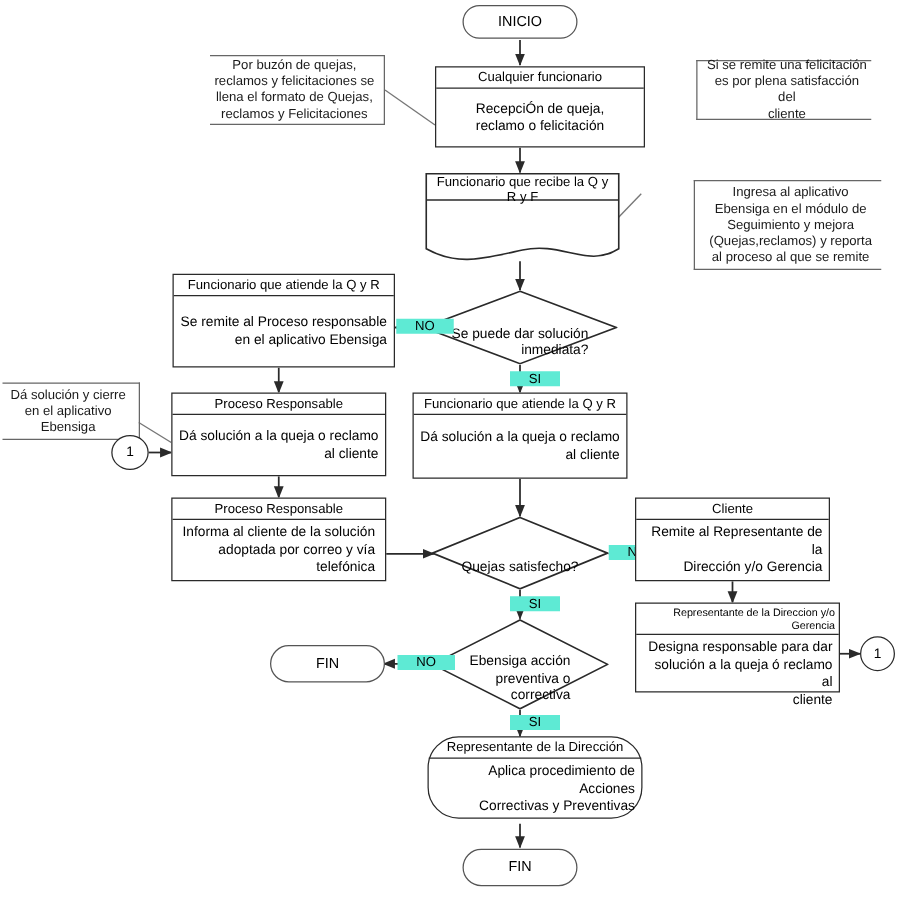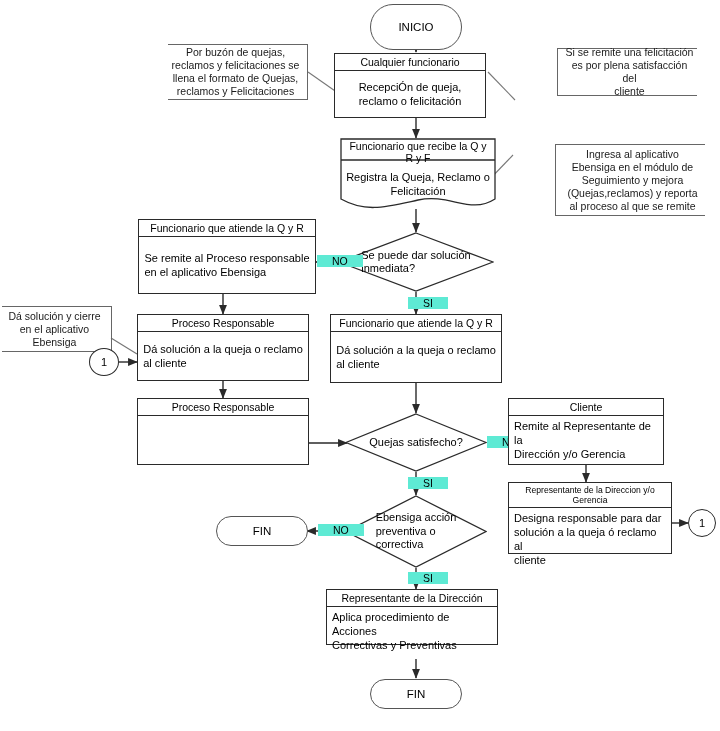--- a/index.html
+++ b/index.html
@@ -33,21 +33,21 @@
     font-size:10.5px;
     line-height:12px;
     padding:2px 3px;
     white-space:pre-line;
   }
   .pbox .bd{
     flex:1;
     display:flex;
     align-items:center;
     justify-content:center;
-    text-align:left;
+    text-align:right;
     font-size:11px;
     line-height:14px;
     padding:3px 5px;
     white-space:pre-line;
   }
 
   
   .docbox{position:absolute;}
   .docbox .doctext{
     position:absolute;left:0;top:0;width:100%;
@@ -67,23 +67,23 @@
     border:1.3px solid #555;
     border-radius:26px;
     background:#fff;
     display:flex;align-items:center;justify-content:center;
     font-size:11.5px;
   }
 
   
   .dia{position:absolute;}
   .dia .dtext{
-    position:absolute;left:0;top:0;width:100%;height:100%;
+    position:absolute;left:0;top:12px;width:100%;height:100%;
     display:flex;align-items:center;justify-content:center;
-    text-align:left;font-size:11px;line-height:13.5px;
+    text-align:right;font-size:11px;line-height:13.5px;
     white-space:pre-line;
   }
 
   
   .conn{
     border:1.2px solid #2a2a2a;
     border-radius:50%;
     background:#fff;
     display:flex;align-items:center;justify-content:center;
     font-size:11px;
@@ -176,53 +176,51 @@
     </g>
 
     <g stroke="#777" stroke-width="1.1" fill="none">
       <line x1="308" y1="72" x2="348" y2="100"></line>
       <line x1="515" y1="100" x2="488" y2="72"></line>
       <line x1="513" y1="155" x2="487" y2="182"></line>
       <line x1="111" y1="338" x2="137" y2="354"></line>
     </g>
   </svg>
 
-  <div class="node term" style="left:370px;top:4px;width:92px;height:46px;">
+  <div class="node term" style="left:370px;top:4px;width:92px;height:27px;">
     <span>INICIO</span>
   </div>
 
   <div class="note br-right" style="left:168px;top:44px;width:140px;height:56px;">
     <span>Por buzón de quejas,
 reclamos y felicitaciones se
 llena el formato de Quejas,
 reclamos y Felicitaciones</span>
   </div>
 
   <div class="note br-left" style="left:513px;top:48px;width:140px;height:48px;">
     <span>Si se remite una felicitación
 es por plena satisfacción del
 cliente</span>
   </div>
 
-  <div class="node pbox" style="left:334px;top:53px;width:152px;height:65px;">
+  <div class="node pbox" style="left:348px;top:53px;width:168px;height:65px;">
     <div class="hd">Cualquier funcionario</div>
     <div class="bd">RecepciÓn de queja,
 reclamo o felicitación</div>
   </div>
 
   <div class="docbox" style="left:340px;top:138px;width:156px;height:74px;">
     <svg width="156" height="74" viewBox="0 0 156 74" xmlns="http://www.w3.org/2000/svg">
       <path d="M1,1 L155,1 L155,61 C130,77 110,55 78,62 C46,69 26,75 1,61 Z" fill="#fff" stroke="#2a2a2a" stroke-width="1.3"></path>
       <line x1="1" y1="22" x2="155" y2="22" stroke="#2a2a2a" stroke-width="1.3"></line>
     </svg>
     <div class="doctext">
       <div class="hd">Funcionario que recibe la Q y
 R y F</div>
-      <div class="bd">Registra la Queja, Reclamo o
-Felicitación</div>
     </div>
   </div>
 
   <div class="note br-left" style="left:511px;top:144px;width:150px;height:72px;">
     <span>Ingresa al aplicativo
 Ebensiga en el módulo de
 Seguimiento y mejora
 (Quejas,reclamos) y reporta
 al proceso al que se remite</span>
   </div>
@@ -262,40 +260,43 @@
   </div>
 
   <div class="node pbox" style="left:330px;top:314px;width:172px;height:69px;">
     <div class="hd">Funcionario que atiende la Q y R</div>
     <div class="bd">Dá solución a la queja o reclamo
 al cliente</div>
   </div>
 
   <div class="node pbox" style="left:137px;top:398px;width:172px;height:67px;">
     <div class="hd">Proceso Responsable</div>
+    <div class="bd">Informa al cliente de la solución
+adoptada por correo y vía
+telefónica</div>
   </div>
 
   <div class="dia" style="left:345px;top:413px;width:142px;height:59px;">
     <svg width="142" height="59" viewBox="0 0 142 59" xmlns="http://www.w3.org/2000/svg">
       <polygon points="71,1 141,29.5 71,58 1,29.5" fill="#fff" stroke="#2a2a2a" stroke-width="1.3"></polygon>
     </svg>
     <div class="dtext">Quejas satisfecho?</div>
   </div>
 
   <div class="elabel" style="left:487px;top:436px;">NO</div>
   <div class="elabel" style="left:408px;top:477px;">SI</div>
 
   <div class="node pbox" style="left:508px;top:398px;width:156px;height:67px;">
     <div class="hd">Cliente</div>
     <div class="bd">Remite al Representante de la
 Dirección y/o Gerencia</div>
   </div>
 
   <div class="node pbox" style="left:508px;top:482px;width:164px;height:72px;">
-    <div class="hd" style="font-size:8.6px;line-height:10px;">Representante de la Direccion y/o
+    <div class="hd" style="font-size:8.6px;line-height:10px;text-align:right;">Representante de la Direccion y/o
 Gerencia</div>
     <div class="bd">Designa responsable para dar
 solución a la queja ó reclamo al
 cliente</div>
   </div>
 
   <div class="node conn" style="left:688px;top:509px;width:28px;height:28px;">
     <span>1</span>
   </div>
 
@@ -308,21 +309,21 @@
 correctiva</div>
   </div>
 
   <div class="elabel" style="left:318px;top:524px;">NO</div>
   <div class="elabel" style="left:408px;top:572px;">SI</div>
 
   <div class="node term" style="left:216px;top:516px;width:92px;height:30px;">
     <span>FIN</span>
   </div>
 
-  <div class="node pbox" style="left:326px;top:589px;width:172px;height:56px;">
+  <div class="node pbox" style="left:342px;top:589px;width:172px;height:66px;border-radius:25px;">
     <div class="hd">Representante de la Dirección</div>
     <div class="bd">Aplica procedimiento de Acciones
 Correctivas y Preventivas</div>
   </div>
 
   <div class="node term" style="left:370px;top:679px;width:92px;height:30px;">
     <span>FIN</span>
   </div>
 
 </div>

